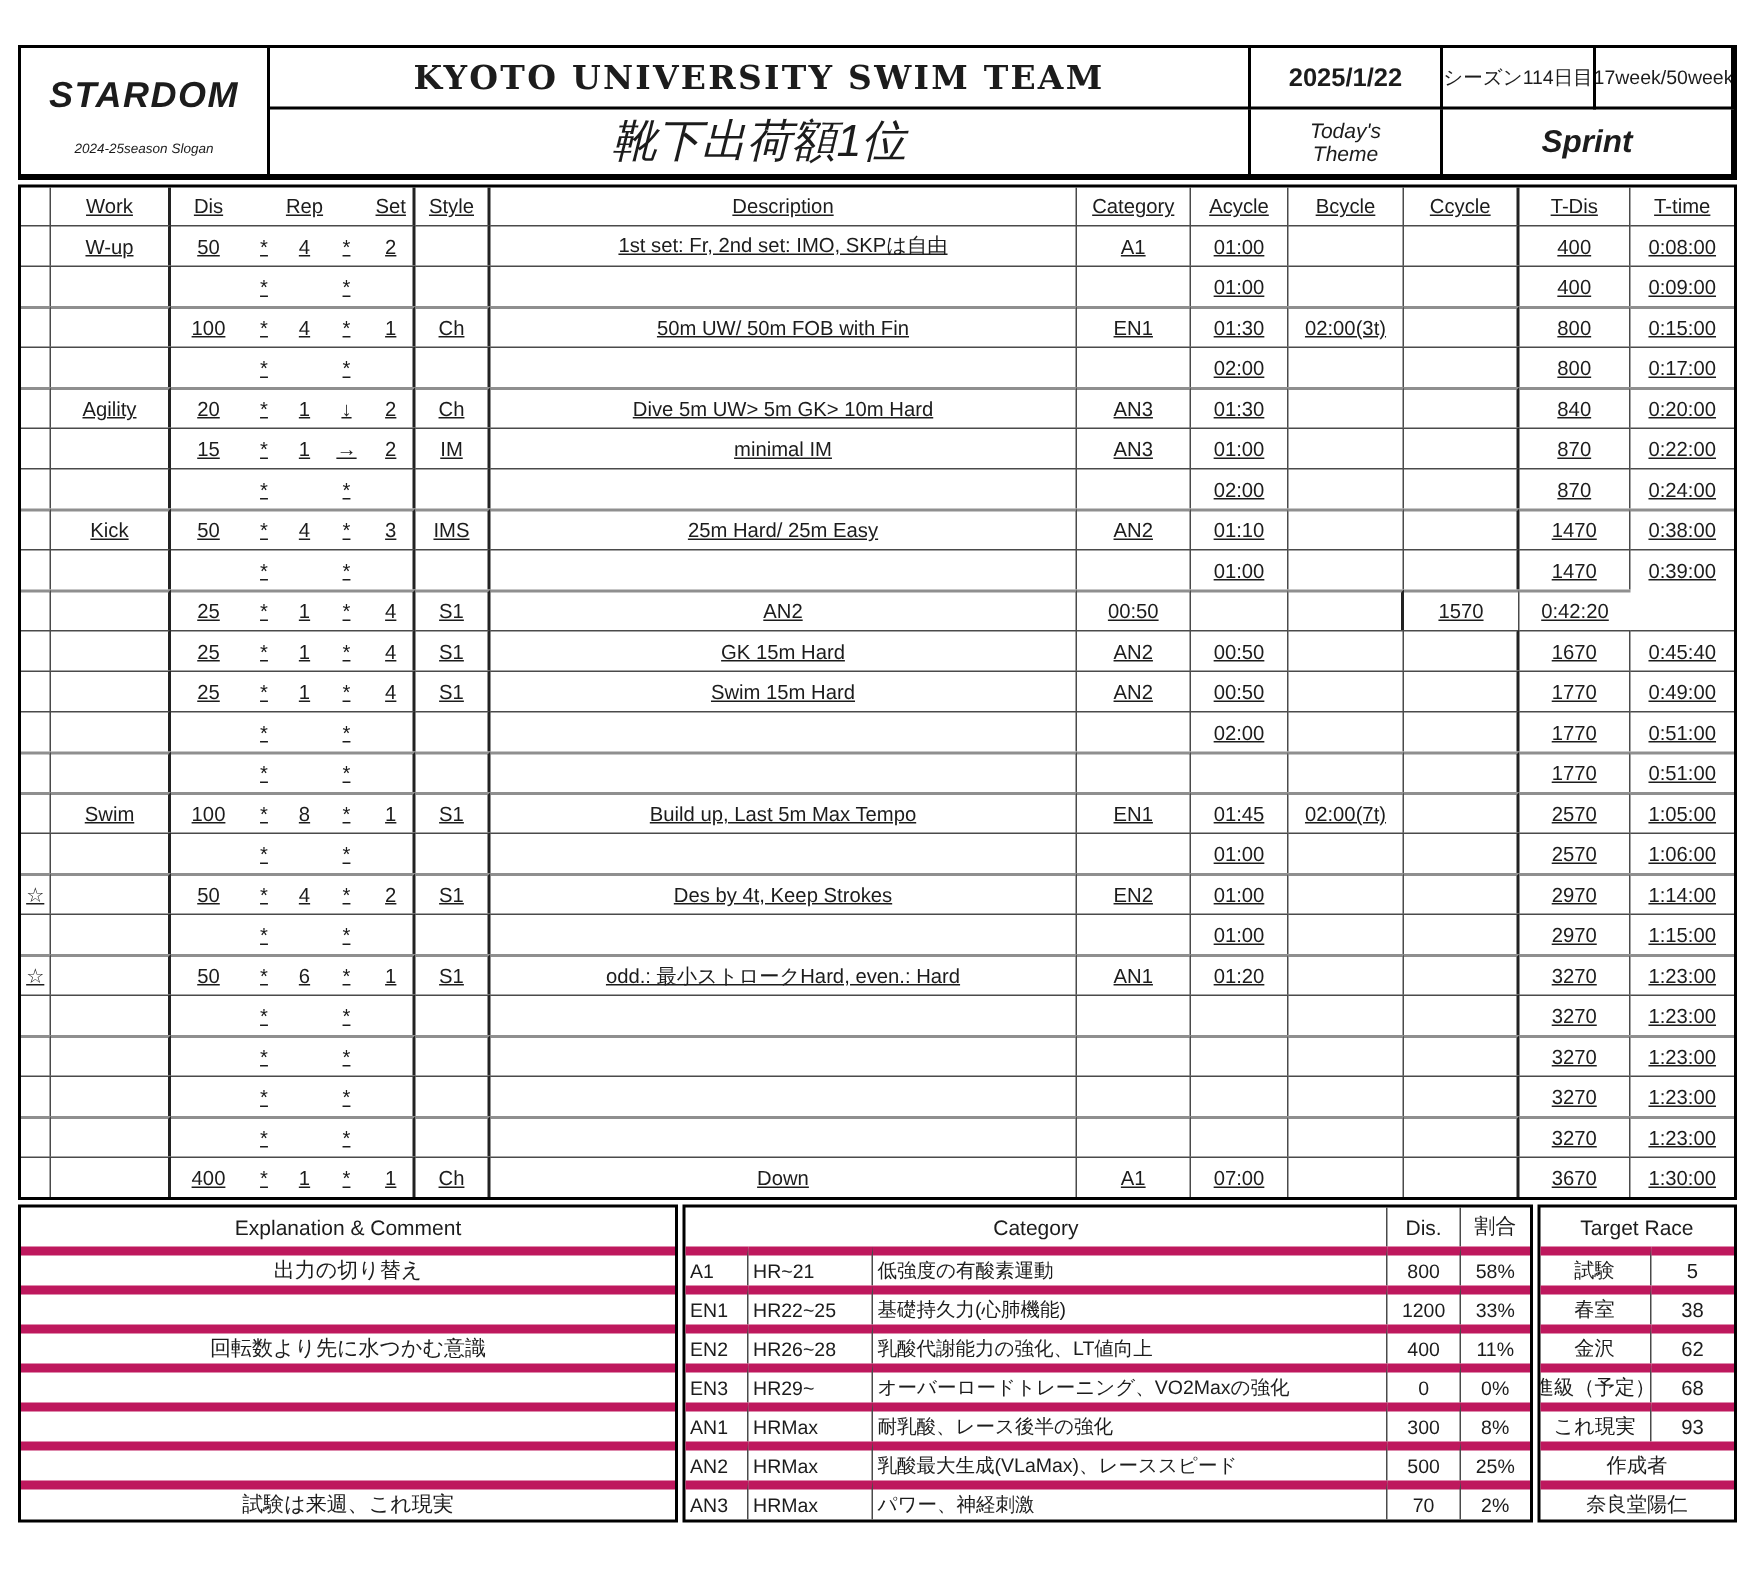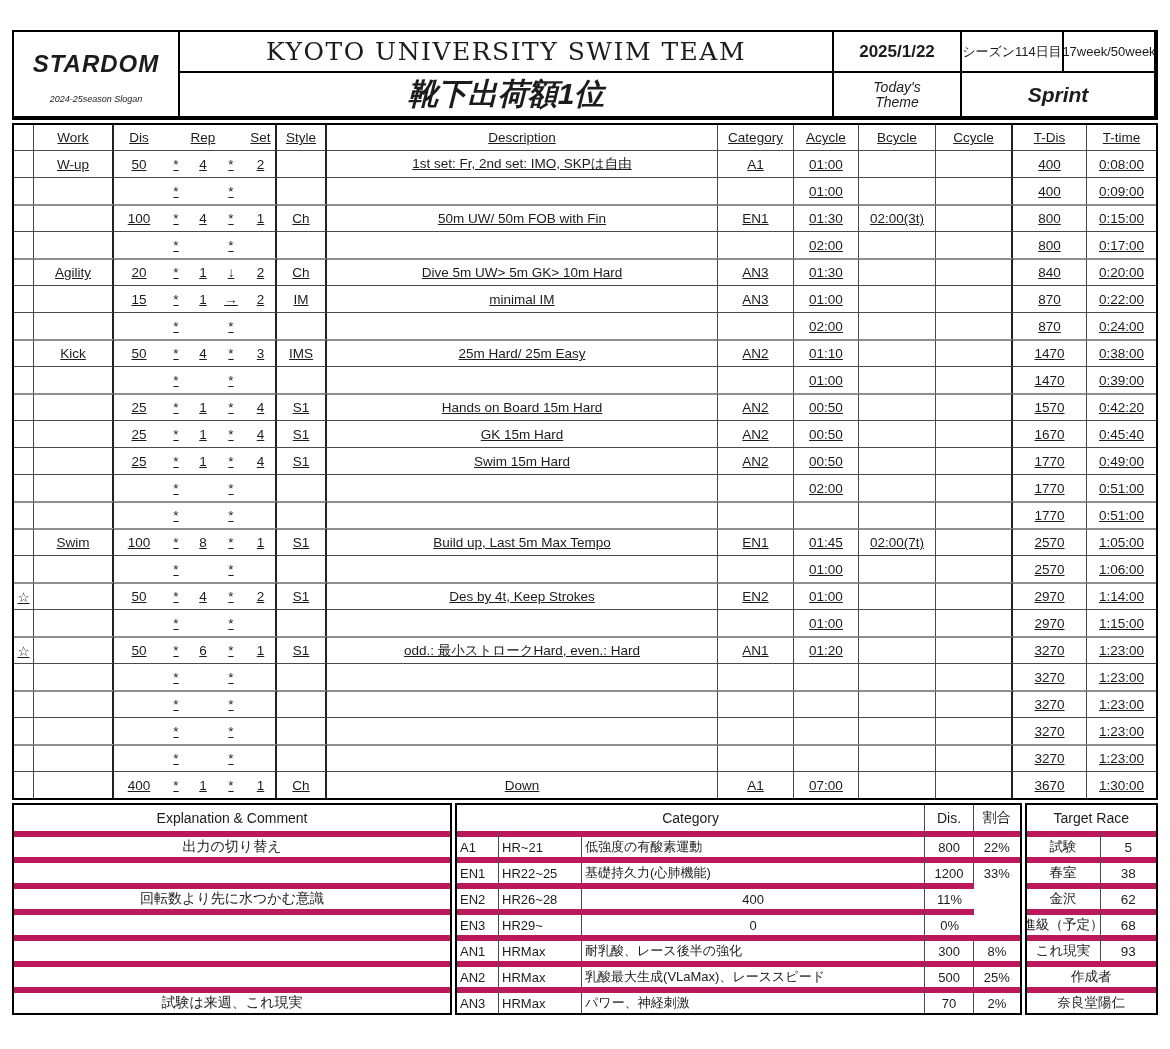--- a/index.html
+++ b/index.html
@@ -5,25 +5,25 @@
   html,body{margin:0;padding:0;background:#fff;}
   body{width:1170px;height:1049px;font-family:"Liberation Sans","DejaVu Sans",sans-serif;color:#1c1c1c;-webkit-font-smoothing:antialiased;}
   .sheet{position:absolute;left:12px;top:30px;width:1146px;}
 
   
   .tophdr{display:grid;grid-template-columns:166px 654px 128px 102px 1fr;grid-template-rows:41px 45px;border:2.5px solid #000;}
   .tophdr > div{border-right:2px solid #000;border-bottom:2px solid #000;display:flex;align-items:center;justify-content:center;overflow:hidden;}
   .hlogo{grid-row:1/3;grid-column:1;flex-direction:column;justify-content:center;position:relative;}
   .hlogo .logotext{font-style:italic;font-weight:bold;font-size:24px;letter-spacing:1px;margin-top:6px;}
   .hlogo .slogantext{font-style:italic;font-size:9px;margin-top:16px;}
-  .hteam{grid-row:1;grid-column:2;font-family:"DejaVu Serif","Liberation Serif",serif;font-weight:normal;font-size:25px;letter-spacing:1.5px;}
+  .hteam{grid-row:1;grid-column:2;font-family:"DejaVu Serif","Liberation Serif",serif;font-weight:bold;font-size:22px;letter-spacing:1.5px;}
   .hdate{grid-row:1;grid-column:3;font-weight:bold;font-size:17px;}
   .hseason{grid-row:1;grid-column:4;font-size:13px;}
   .hweek{grid-row:1;grid-column:5;font-size:13px;border-right:none;}
-  .hthemetitle{grid-row:2;grid-column:2;font-weight:bold;font-style:italic;font-size:30px;border-bottom:none;}
+  .hthemetitle{grid-row:2;grid-column:2;font-weight:normal;font-style:italic;font-size:30px;border-bottom:none;}
   .hthemelabel{grid-row:2;grid-column:3;font-style:italic;font-size:14px;line-height:1.05;text-align:center;border-bottom:none;}
   .htheme{grid-row:2;grid-column:4/6;font-weight:bold;font-style:italic;font-size:21px;border-right:none;border-bottom:none;}
 
   
   .maintbl{margin-top:3px;border:2.5px solid #000;text-decoration:underline;}
   .mrow{display:grid;grid-template-columns:20px 80px 163px 50px 391px 76px 65px 77px 77px 74px 1fr;height:27px;}
   .mrow.hd{height:25px;font-size:13.5px;}
   .mrow > div{border-right:1px solid #4a4a4a;border-top:1px solid #4a4a4a;display:flex;align-items:center;justify-content:center;font-size:13.5px;overflow:hidden;white-space:nowrap;}
   .mrow.hd > div{border-top:none;}
   .mrow > div:last-child{border-right:none;}
@@ -293,21 +293,20 @@
           <div class="c-disgrp">
             <div class="disgrid">
               <span>25</span>
               <span>*</span>
               <span>1</span>
               <span>*</span>
               <span>4</span>
             </div>
           </div>
           <div class="c-style">S1</div>
-          <div>Hands on Board 15m Hard</div>
           <div>AN2</div>
           <div>00:50</div>
           <div></div>
           <div class="c-ccycle"></div>
           <div>1570</div>
           <div>0:42:20</div>
         </div>
         <div class="mrow">
           <div class="c-star"></div>
           <div class="c-work"></div>
@@ -641,38 +640,40 @@
         <div class="cat-span">Category</div>
         <div class="num">Dis.</div>
         <div class="num">割合</div>
       </div>
       <div id="catrows">
           <div class="brow">
             <div>A1</div>
             <div>HR~21</div>
             <div>低強度の有酸素運動</div>
             <div class="num">800</div>
-            <div class="num">22%</div>
+            <div class="num">58%</div>
           </div>
           <div class="brow">
             <div>EN1</div>
             <div>HR22~25</div>
             <div>基礎持久力(心肺機能)</div>
             <div class="num">1200</div>
             <div class="num">33%</div>
           </div>
           <div class="brow">
             <div>EN2</div>
             <div>HR26~28</div>
+            <div>乳酸代謝能力の強化、LT値向上</div>
             <div class="num">400</div>
             <div class="num">11%</div>
           </div>
           <div class="brow">
             <div>EN3</div>
             <div>HR29~</div>
+            <div>オーバーロードトレーニング、VO2Maxの強化</div>
             <div class="num">0</div>
             <div class="num">0%</div>
           </div>
           <div class="brow">
             <div>AN1</div>
             <div>HRMax</div>
             <div>耐乳酸、レース後半の強化</div>
             <div class="num">300</div>
             <div class="num">8%</div>
           </div>

